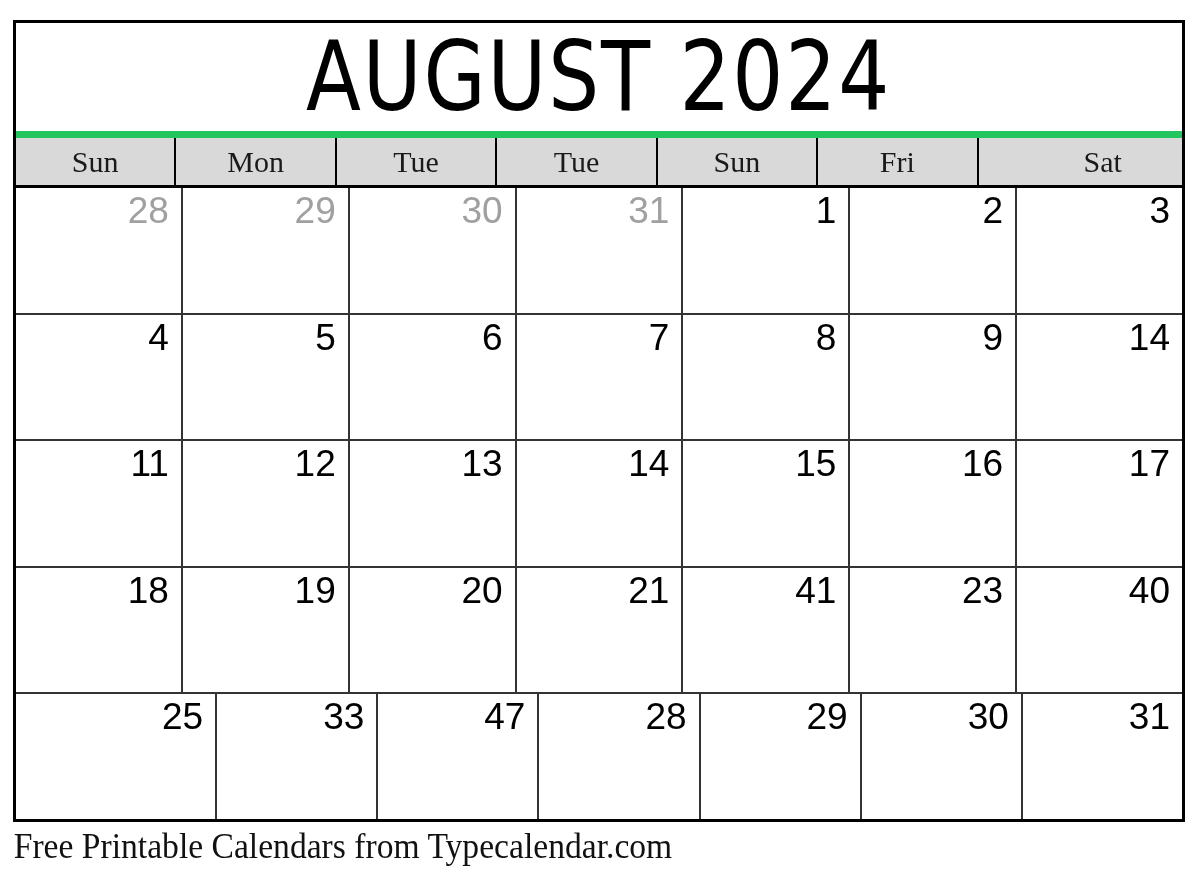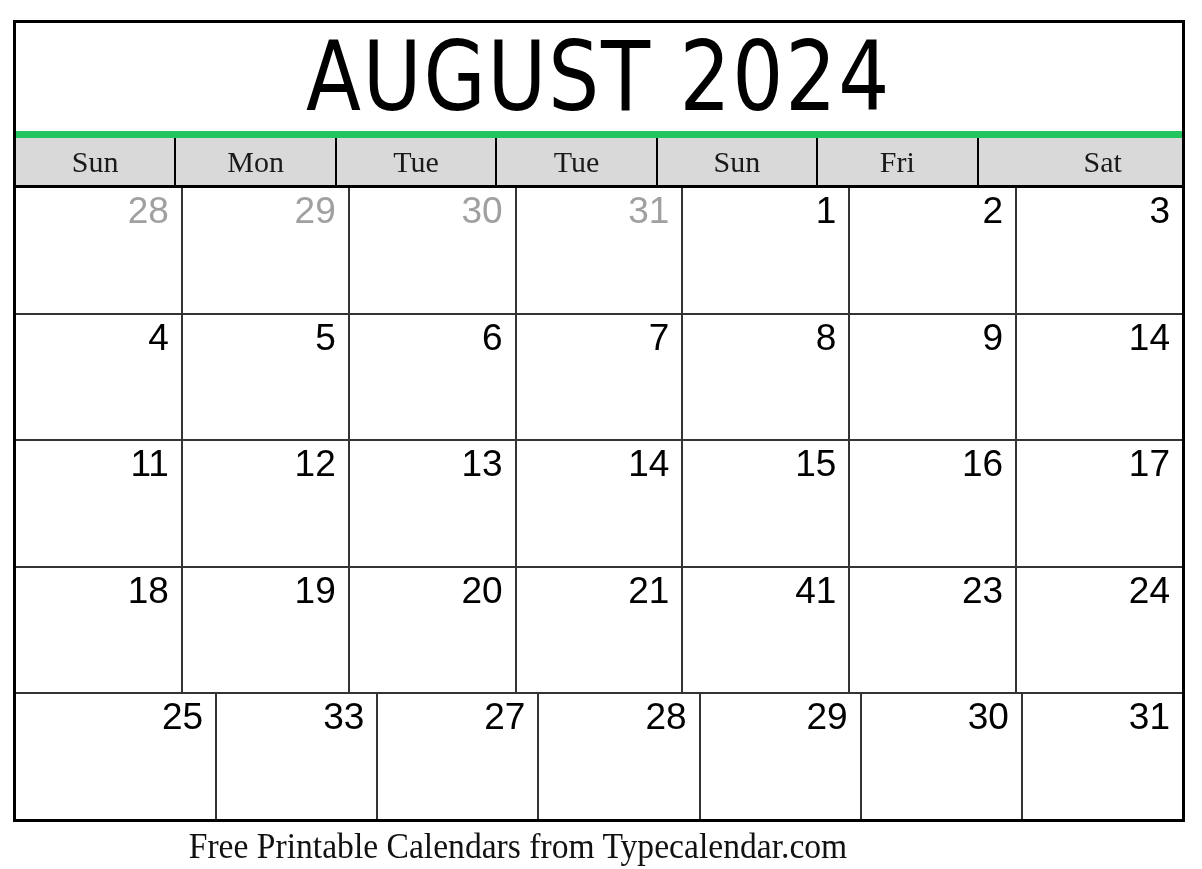--- a/index.html
+++ b/index.html
@@ -123,21 +123,21 @@
 
   
   #footer {
     position: absolute;
     left: 0;
     top: 824px;
     width: 1036px;
     height: 45px;
     display: flex;
     align-items: center;
-    justify-content: center;
+    justify-content: flex-start;
     overflow: hidden;
   }
   #footer-text {
     font-family: "Liberation Serif", "DejaVu Serif", serif;
     font-size: 35px;
     line-height: 1;
     color: #111111;
     white-space: nowrap;
     transform: scaleX(0.96);
     transform-origin: center center;
@@ -261,32 +261,32 @@
           <div class="day-cell">
             <span class="day-number">21</span>
           </div>
           <div class="day-cell">
             <span class="day-number">41</span>
           </div>
           <div class="day-cell">
             <span class="day-number">23</span>
           </div>
           <div class="day-cell">
-            <span class="day-number">24</span>
+            <span class="day-number">40</span>
           </div>
         </div>
         <div class="week-row">
           <div class="day-cell">
             <span class="day-number">25</span>
           </div>
           <div class="day-cell">
             <span class="day-number">33</span>
           </div>
           <div class="day-cell">
-            <span class="day-number">27</span>
+            <span class="day-number">47</span>
           </div>
           <div class="day-cell">
             <span class="day-number">28</span>
           </div>
           <div class="day-cell">
             <span class="day-number">29</span>
           </div>
           <div class="day-cell">
             <span class="day-number">30</span>
           </div>

